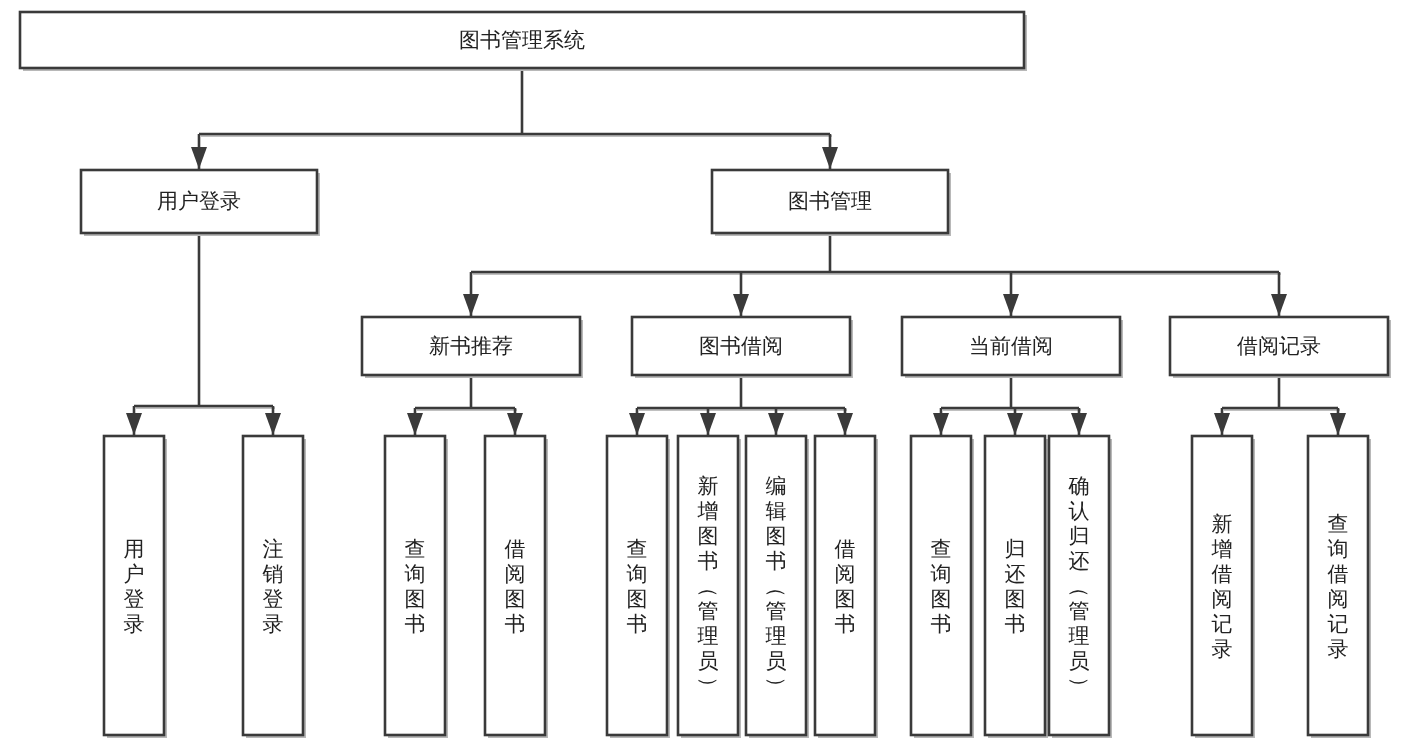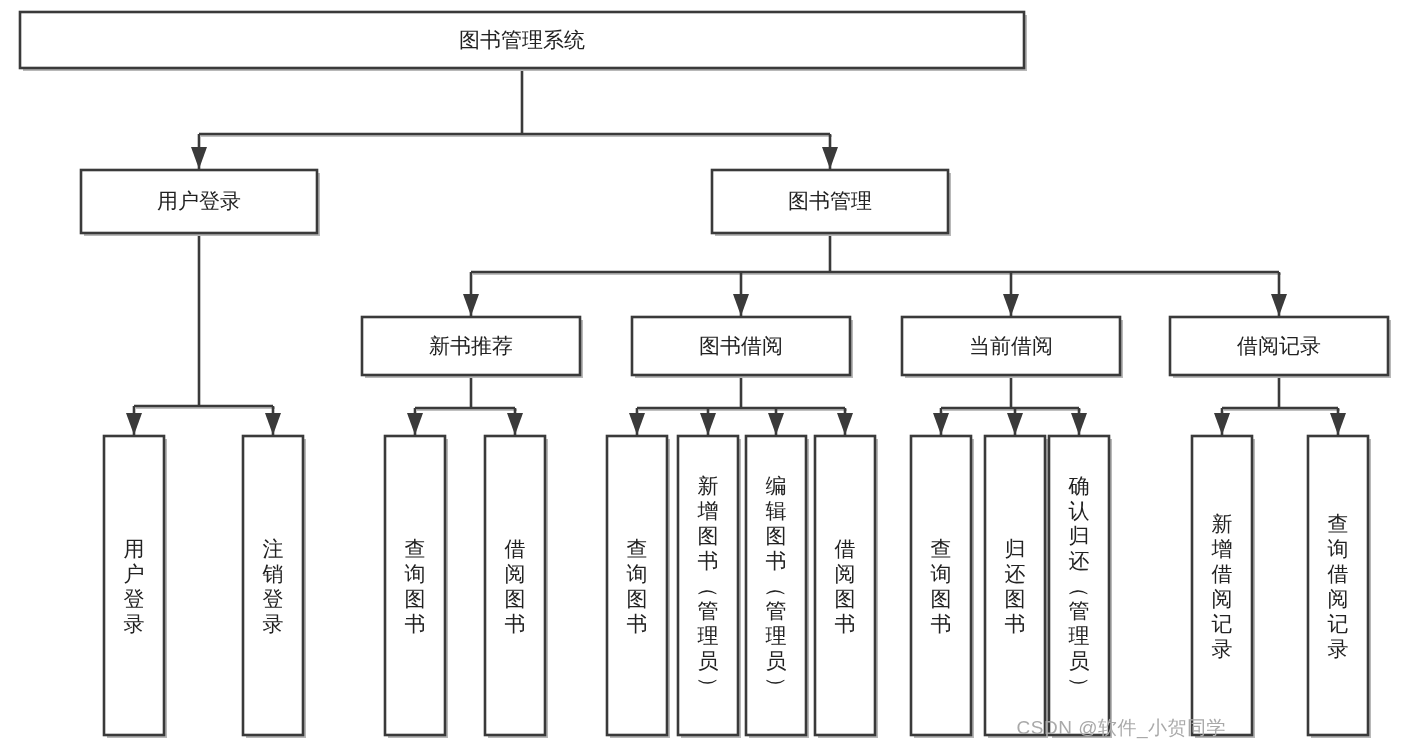--- a/index.html
+++ b/index.html
@@ -296,14 +296,13 @@
           <rect x="1308" y="436" width="60" height="299" class="node-box"></rect>
           <text x="1338" y="530.5" class="leaf-label">查</text>
           <text x="1338" y="555.5" class="leaf-label">询</text>
           <text x="1338" y="580.5" class="leaf-label">借</text>
           <text x="1338" y="605.5" class="leaf-label">阅</text>
           <text x="1338" y="630.5" class="leaf-label">记</text>
           <text x="1338" y="655.5" class="leaf-label">录</text>
         </g>
       </g>
   </svg>
-  <div class="watermark">CSDN @软件_小贺同学</div>
 </div>
 
 </body></html>

